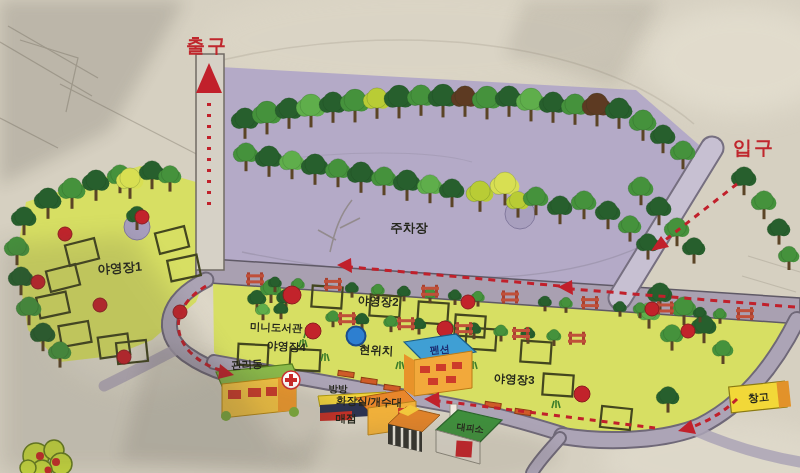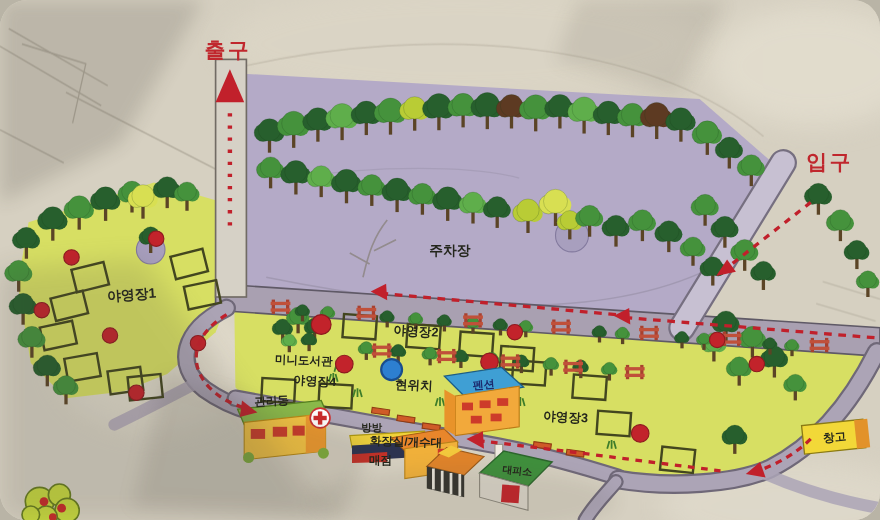--- a/index.html
+++ b/index.html
@@ -1,16 +1,16 @@
 <!DOCTYPE html>
 <html><head>
 <meta charset="utf-8">
 <style>
   html,body{margin:0;padding:0;background:#b9b4a6;}
-  .stage{position:relative;width:800px;height:473px;overflow:hidden;background:#d6d0c1;border-radius:25px;}
+  .stage{position:relative;width:800px;height:473px;overflow:hidden;background:#d6d0c1;}
   svg{display:block}
   text{font-family:"Liberation Sans","DejaVu Sans",sans-serif;}
   .lbl{fill:#24261c;font-weight:bold;}
   .lbl-red{fill:#c0272d;font-weight:bold;letter-spacing:2px;}
 </style>
 </head>
 <body>
 
 <div class="stage">
 <svg width="800" height="473" viewBox="0 0 800 473">

